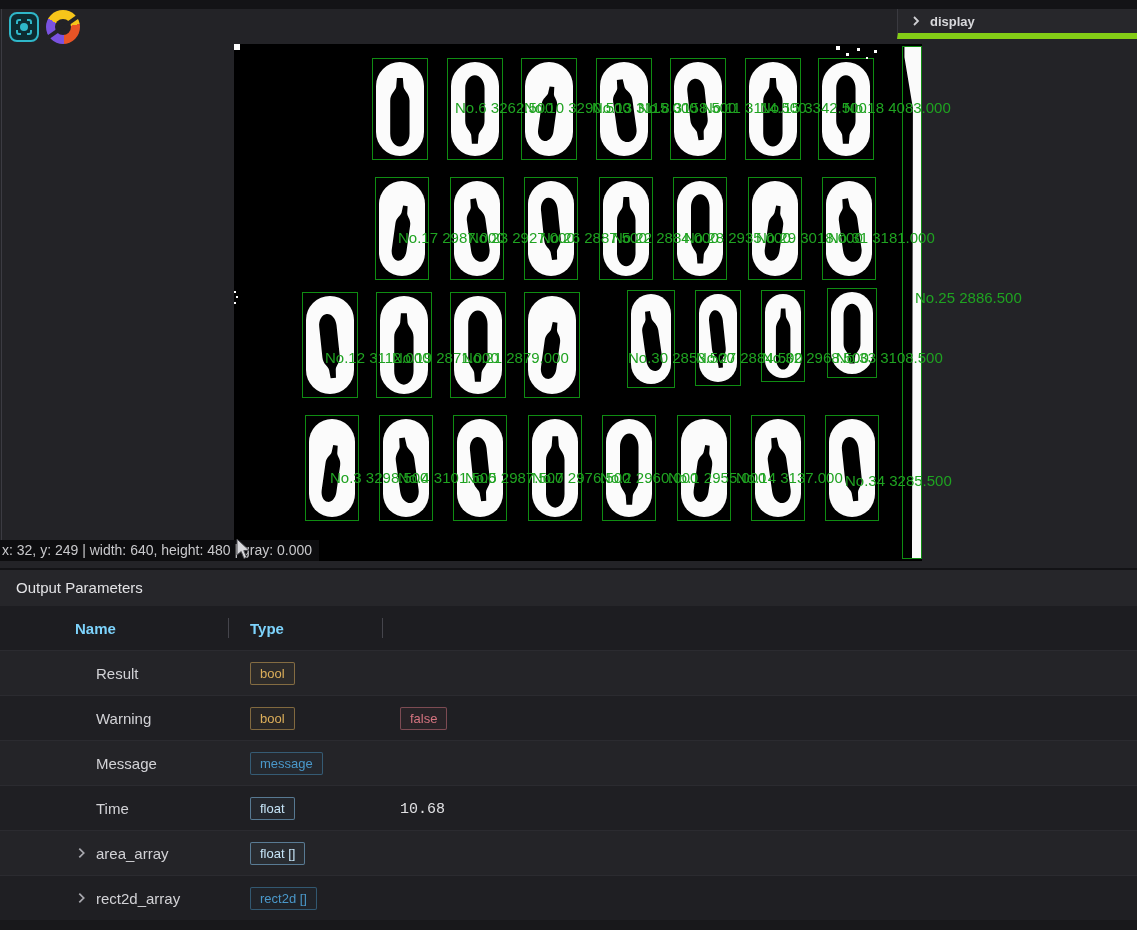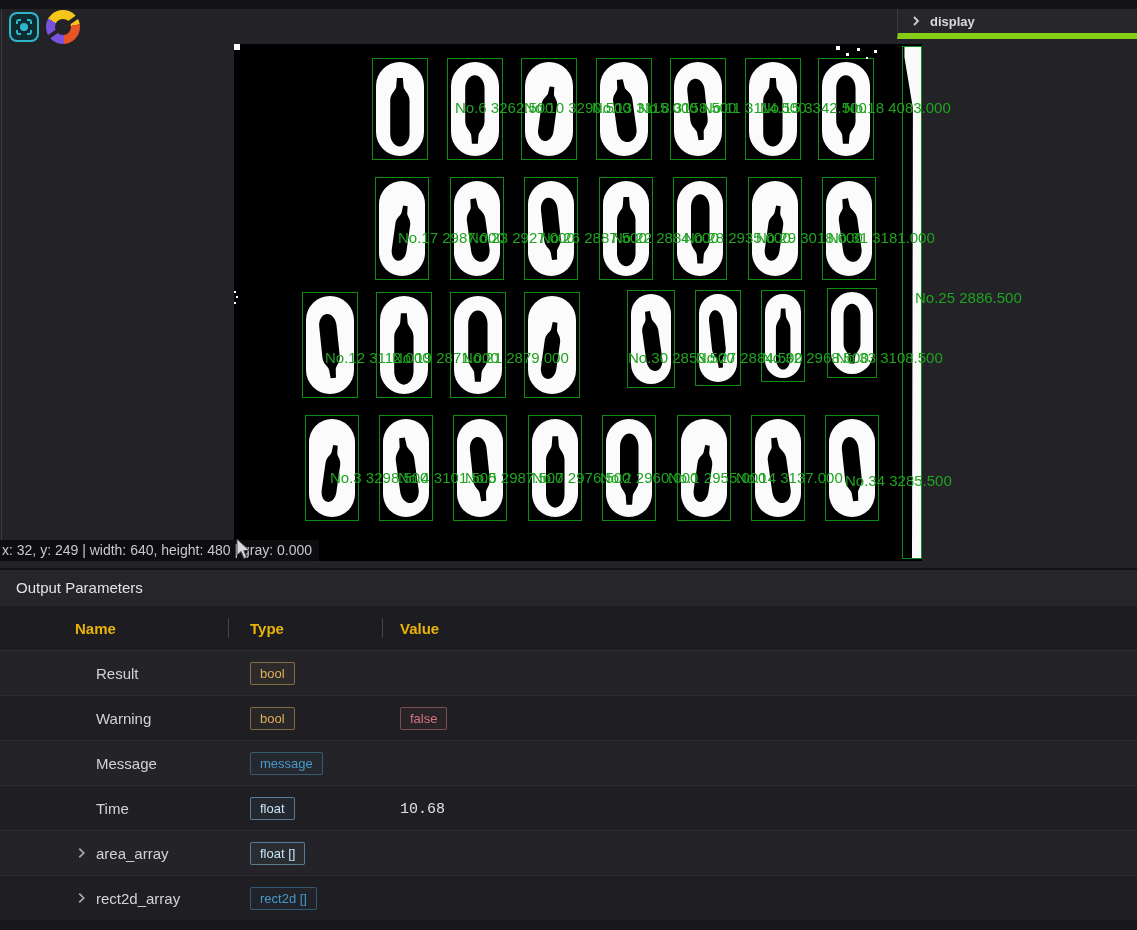--- a/index.html
+++ b/index.html
@@ -52,21 +52,21 @@
   .status-bar {
     position:absolute; left:0; top:540px; height:21px; z-index:8;
     background:#0d0d0f; color:#c9c9cc; font-size:14px; line-height:21px;
     padding:0 7px 0 2px; white-space:nowrap;
   }
   .mouse-cursor { position:absolute; left:236px; top:539px; z-index:9; }
 
   
   .output-panel { position:absolute; left:0; top:568px; width:1137px; height:362px; background:#232327; border-top:2px solid #131316; }
   .panel-title { height:36px; line-height:36px; padding-left:16px; font-size:15px; color:#e3e3e6; background:#26262a; }
-  .thead { position:relative; height:44px; background:#1d1d21; display:flex; align-items:center; font-size:15px; font-weight:bold; color:#eab308; }
+  .thead { position:relative; height:44px; background:#1d1d21; display:flex; align-items:center; font-size:15px; font-weight:bold; color:#7dd3fc; }
   .vsep { position:absolute; top:12px; width:1px; height:20px; background:#45454c; }
   .c1 { width:228px; position:relative; }
   .c2 { width:154px; padding-left:22px; }
   .c3 { flex:1; padding-left:18px; }
   .thead .c1 { padding-left:75px; }
   .prow { display:flex; align-items:center; height:45px; font-size:15px; color:#d2d2d6; border-top:1px solid #2b2b30; }
   .prow.even { background:#242428; }
   .prow.odd  { background:#1f1f23; }
   .pname { display:inline-block; padding-left:96px; }
   .row-chevron { position:absolute; left:76px; top:50%; transform:translateY(-50%); display:inline-flex; color:#a8a8ae; }
@@ -375,21 +375,20 @@
   <svg width="14" height="21" viewBox="0 0 14 21">
     <path d="M1 0 L1 16 L5.2 12.6 L8 19.5 L10.6 18.2 L7.8 11.6 L13 11.2 Z" fill="#d9d9dc" stroke="#4a4a4f" stroke-width="1"></path>
   </svg>
 </div>
 
 <div class="output-panel">
   <div class="panel-title">Output Parameters</div>
   <div class="thead">
     <div class="c1">Name</div>
     <div class="c2">Type</div>
-    <div class="c3">Value</div>
     <div class="vsep" style="left:228px"></div>
     <div class="vsep" style="left:382px"></div>
   </div>
   <div id="param-rows">
       <div class="prow even">
         <div class="c1"><span class="pname">Result</span></div>
         <div class="c2"><span class="badge t-gold">bool</span></div>
       </div>
       <div class="prow odd">
         <div class="c1"><span class="pname">Warning</span></div>

